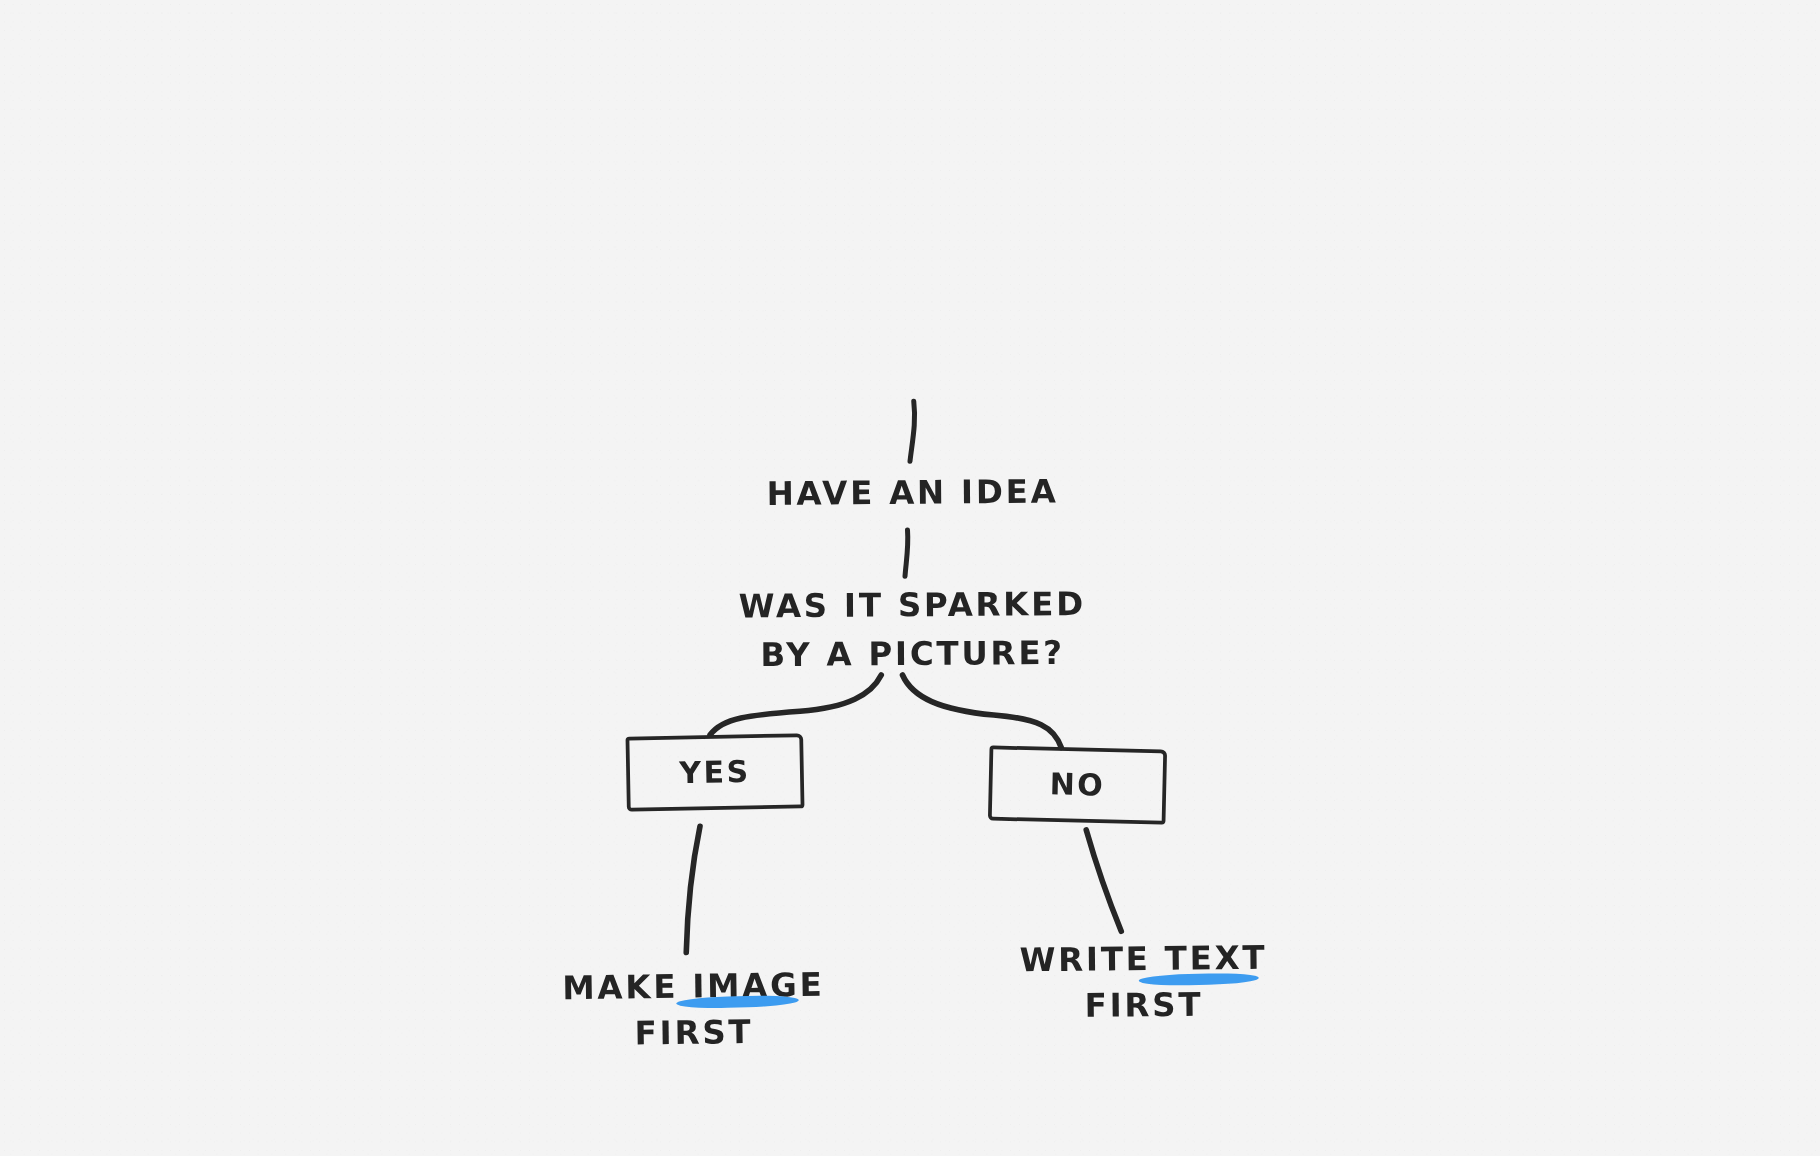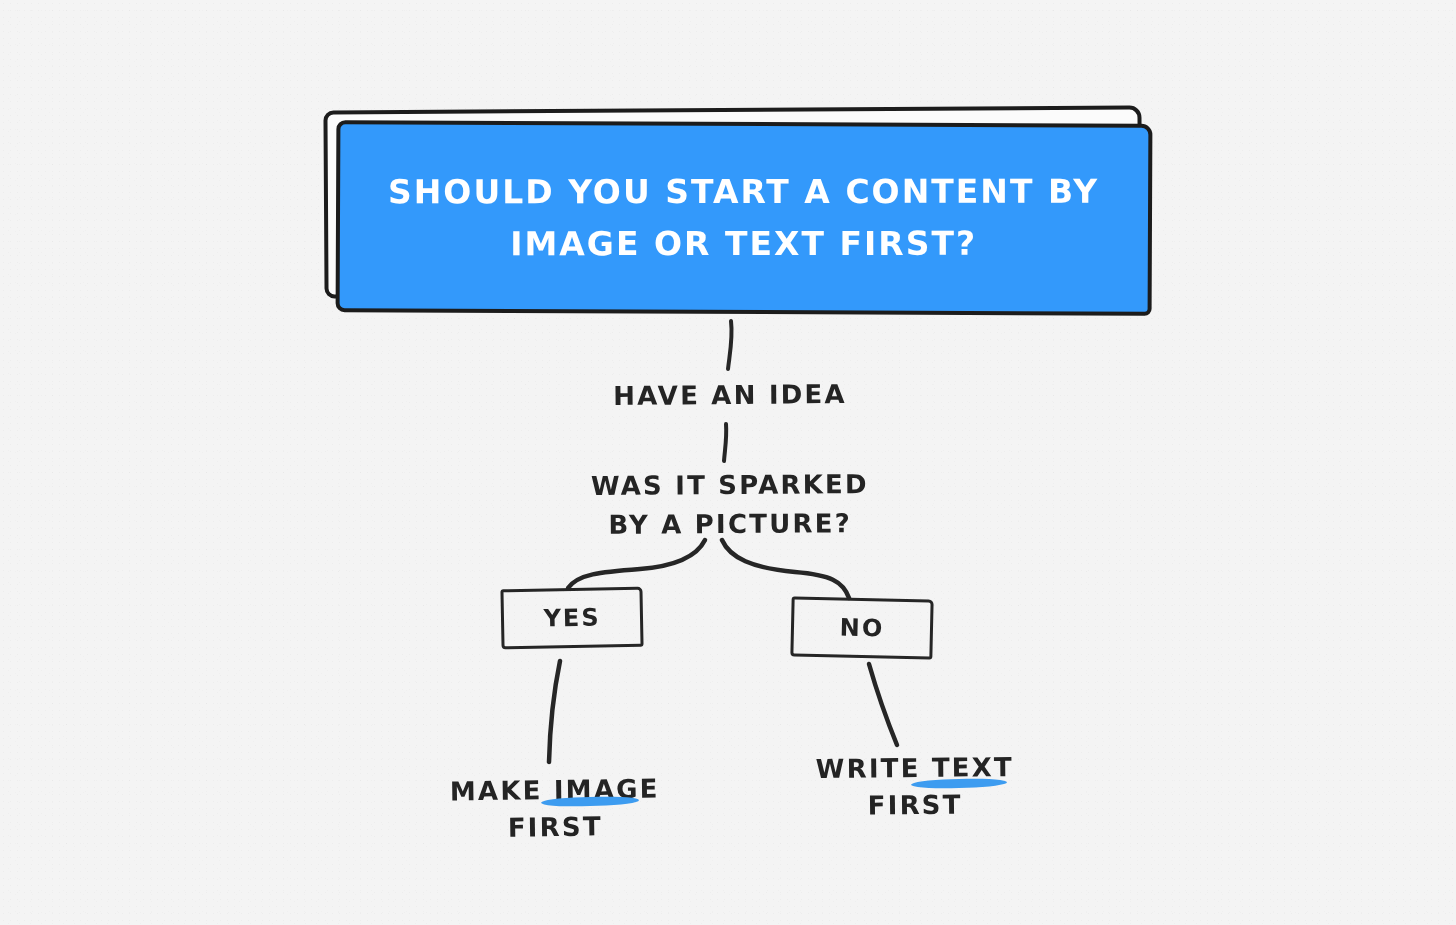--- a/index.html
+++ b/index.html
@@ -215,27 +215,20 @@
       <path d="M705 540 C 697 556, 678 566, 640 569 C 600 572, 578 574, 568 588" stroke-width="4.5"></path>
 
       <path d="M722 540 C 730 558, 752 568, 795 572 C 830 575, 843 581, 849 598" stroke-width="4.5"></path>
 
       <path d="M560 661 C 554 690, 550 722, 549 762" stroke-width="4.5"></path>
 
       <path d="M869 664 C 877 692, 886 718, 897 745" stroke-width="4.5"></path>
     </g>
   </svg>
 
-  <div id="header-card-group">
-    <div id="header-card-shadow"></div>
-    <div id="header-card">
-      <div id="header-title">Should you start a Content by
-image or text first?</div>
-    </div>
-  </div>
 
   <div class="hand-text" id="node-have-an-idea">Have an idea</div>
 
   <div class="hand-text" id="node-was-it-sparked">Was it sparked
 by a picture?</div>
 
   <div class="decision-box" id="box-yes">Yes</div>
 
   <div class="decision-box" id="box-no">No</div>
 

